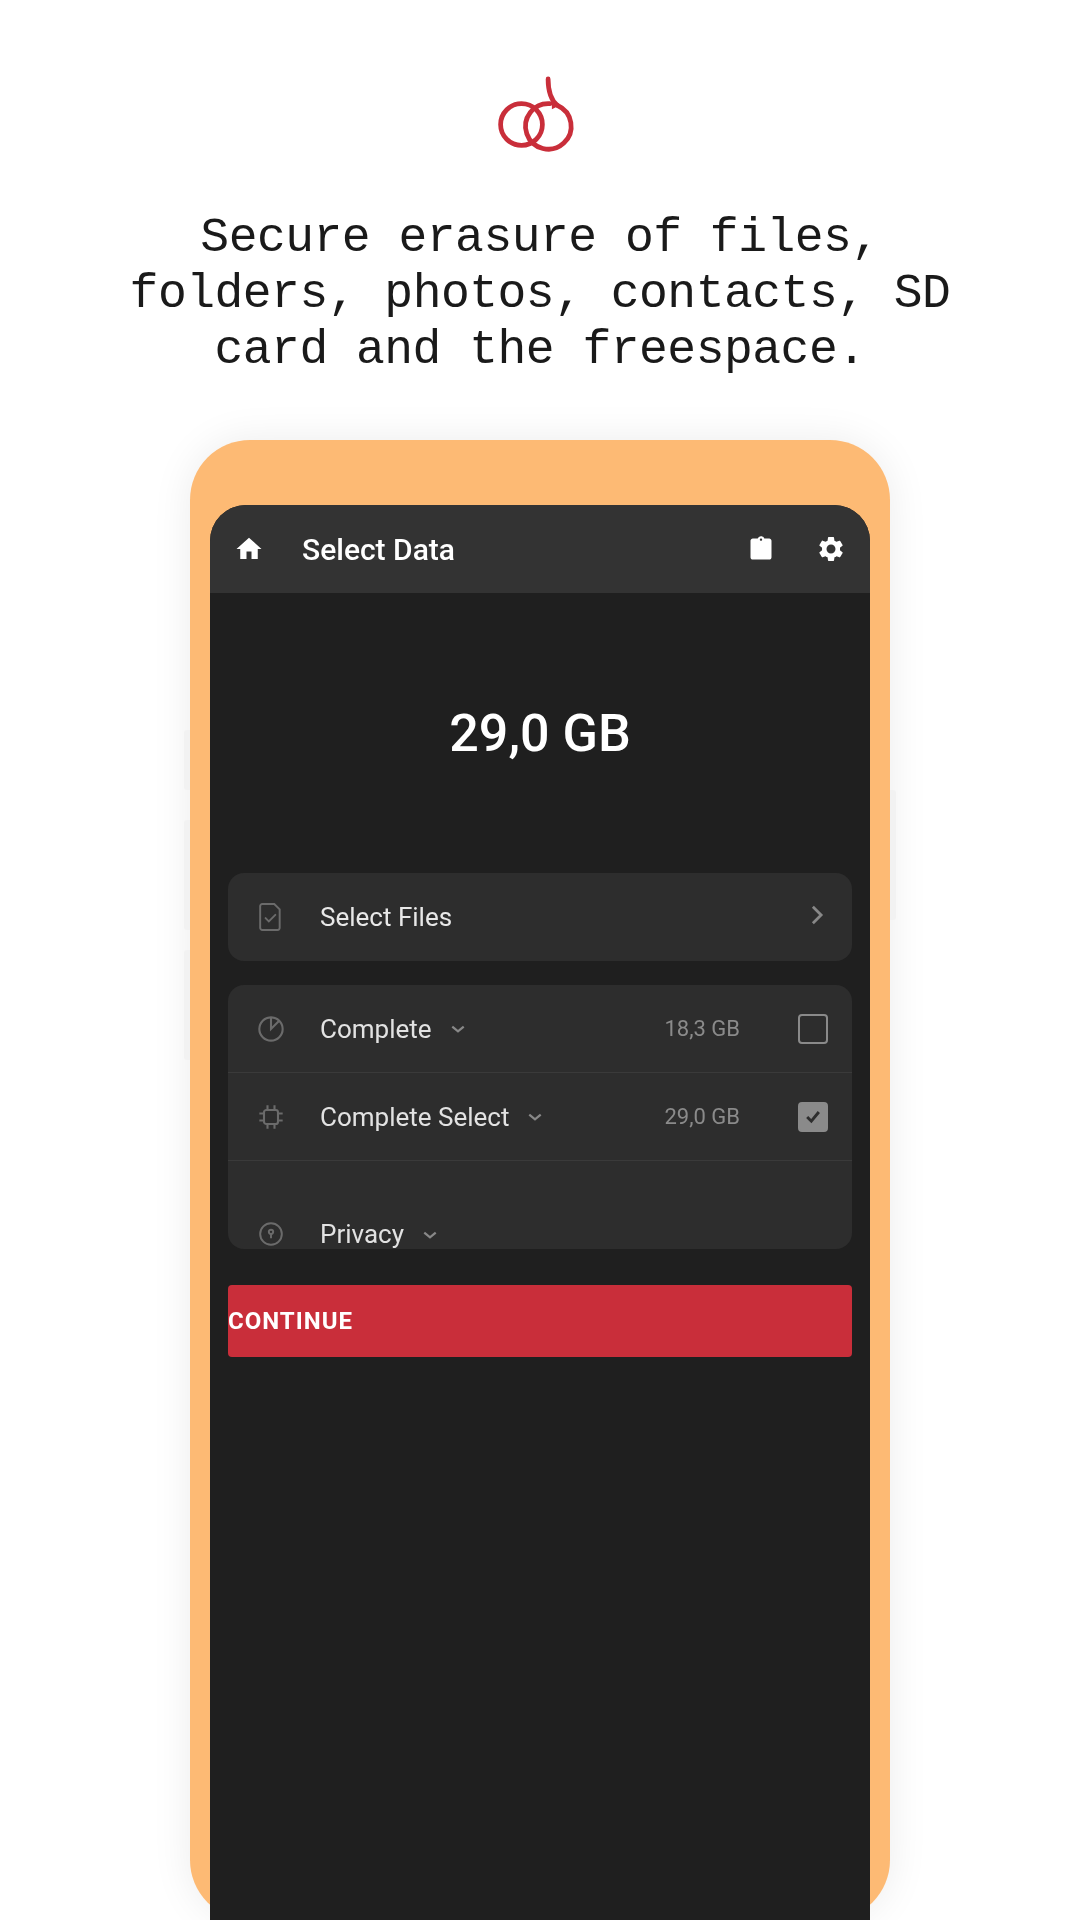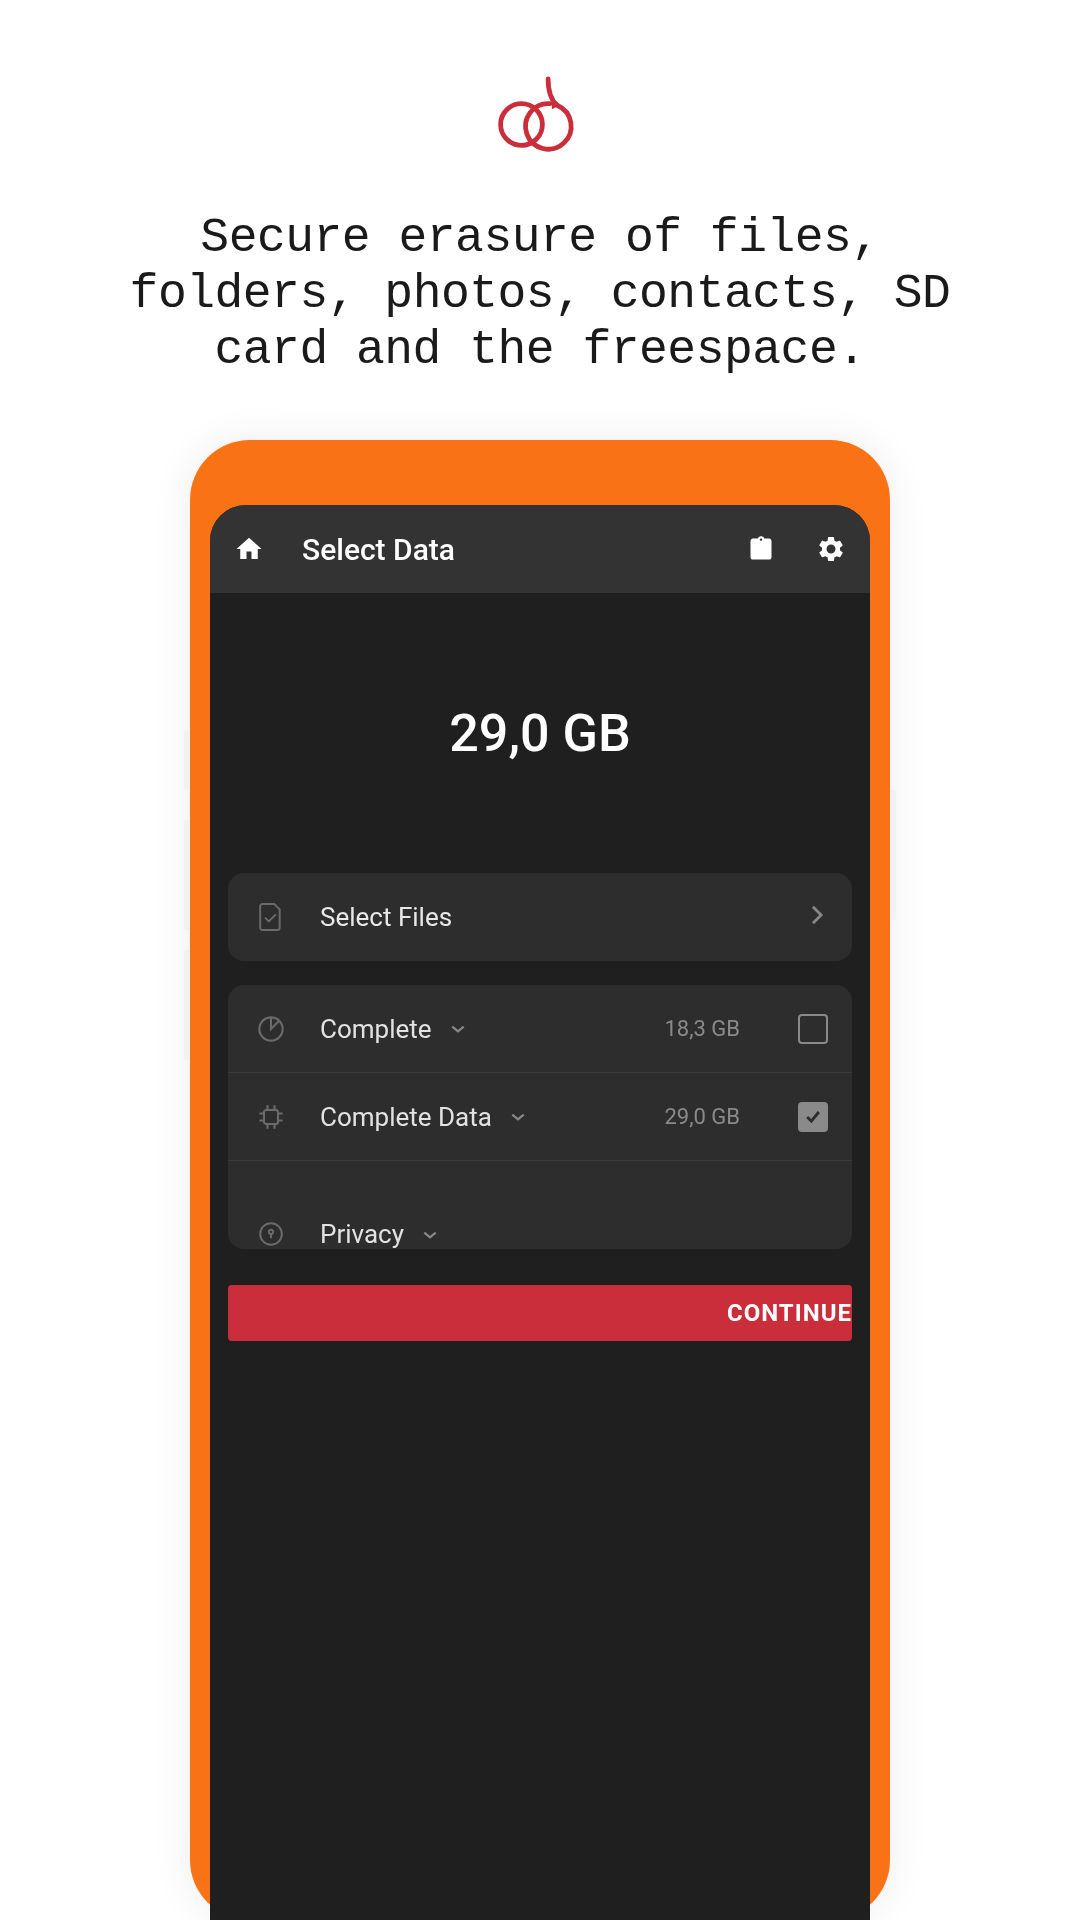--- a/index.html
+++ b/index.html
@@ -31,21 +31,21 @@
     letter-spacing: -0.5px;
     font-family: Liberation Mono, monospace;
   }
   .phone-frame {
     position: absolute;
     left: 50%;
     transform: translateX(-50%);
     top: 440px;
     width: 700px;
     height: 1480px;
-    background: #f97316;
+    background: #fdba74;
     border-radius: 60px;
     box-shadow: 0 0 40px rgba(0,0,0,0.08);
     padding: 65px 20px 0;
   }
   .phone-btn {
     position: absolute;
     left: -6px;
     width: 6px;
     background: #f2f2f2;
     border-radius: 3px 0 0 3px;
@@ -159,26 +159,26 @@
     border-radius: 4px;
     flex-shrink: 0;
     display:flex;align-items:center;justify-content:center;
   }
   .checkbox.checked {
     background: #8a8a8a;
     border-color: #8a8a8a;
   }
   .continue-btn {
     margin: 36px 18px 0;
-    height: 56px;
+    height: 72px;
     background: #c92e3a;
     border-radius: 4px;
     display: flex;
     align-items: center;
-    justify-content: flex-end;
+    justify-content: flex-start;
     color: #fff;
     font-size: 24px;
     font-weight: 700;
     letter-spacing: 1px;
   }
   .file-icon-svg { width:26px; height:32px; }
   .chevron-right { color:#888; }
 </style>
 </head>
 <body>
@@ -264,21 +264,21 @@
         </div>
 
         <div class="row">
           <div class="row-icon">
             <svg width="28" height="28" viewBox="0 0 24 24" fill="none" stroke="#6b6b6b" stroke-width="1.8">
                 <rect x="6" y="6" width="12" height="12" rx="2"></rect>
                 <path d="M9 2v4M15 2v4M9 18v4M15 18v4M2 9h4M2 15h4M18 9h4M18 15h4"></path>
               </svg>
           </div>
           <div class="row-label-wrap">
-            <span class="row-label">Complete Data</span>
+            <span class="row-label">Complete Select</span>
             <span class="chev-down">
               <svg width="16" height="10" viewBox="0 0 14 8" fill="none" stroke="#888" stroke-width="2">
                   <path d="M2 2 l5 4 l5 -4"></path>
                 </svg>
             </span>
           </div>
           <span class="row-size">29,0 GB</span>
           <div class="checkbox checked">
             <svg width="20" height="20" viewBox="0 0 24 24" fill="none" stroke="#2d2d2d" stroke-width="3.5">
                 <path d="M5 12 l5 5 l9 -11"></path>

